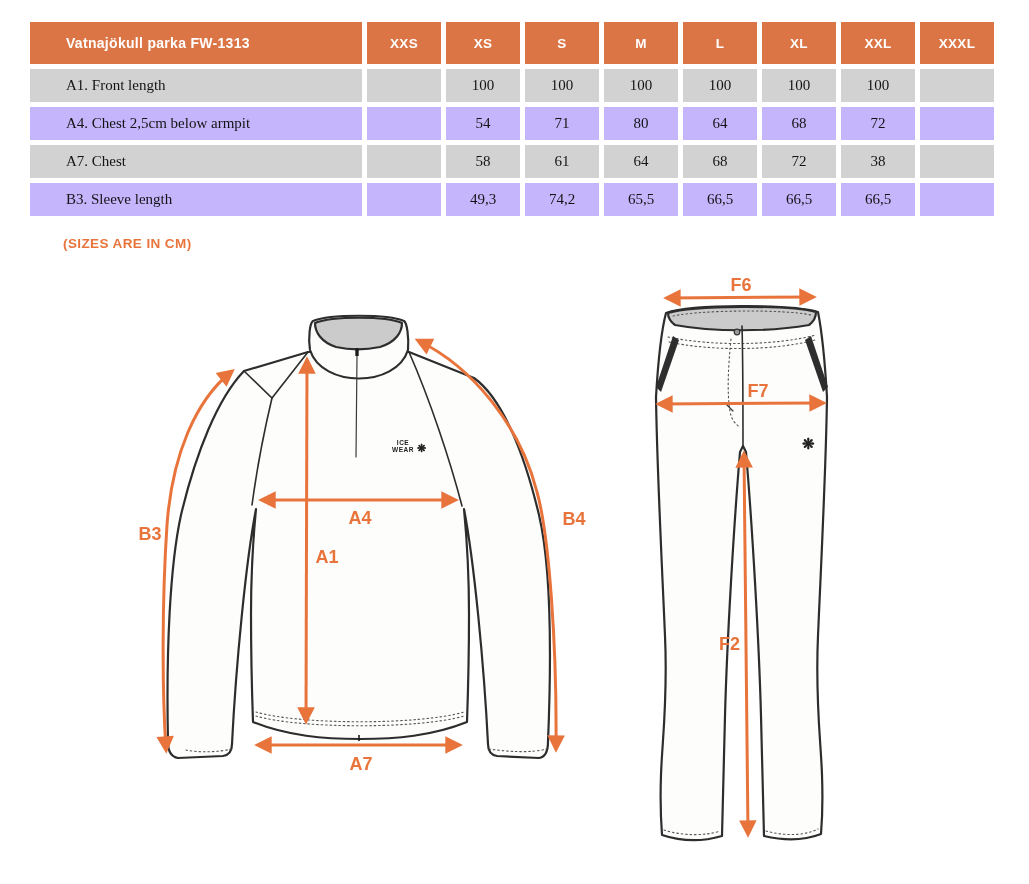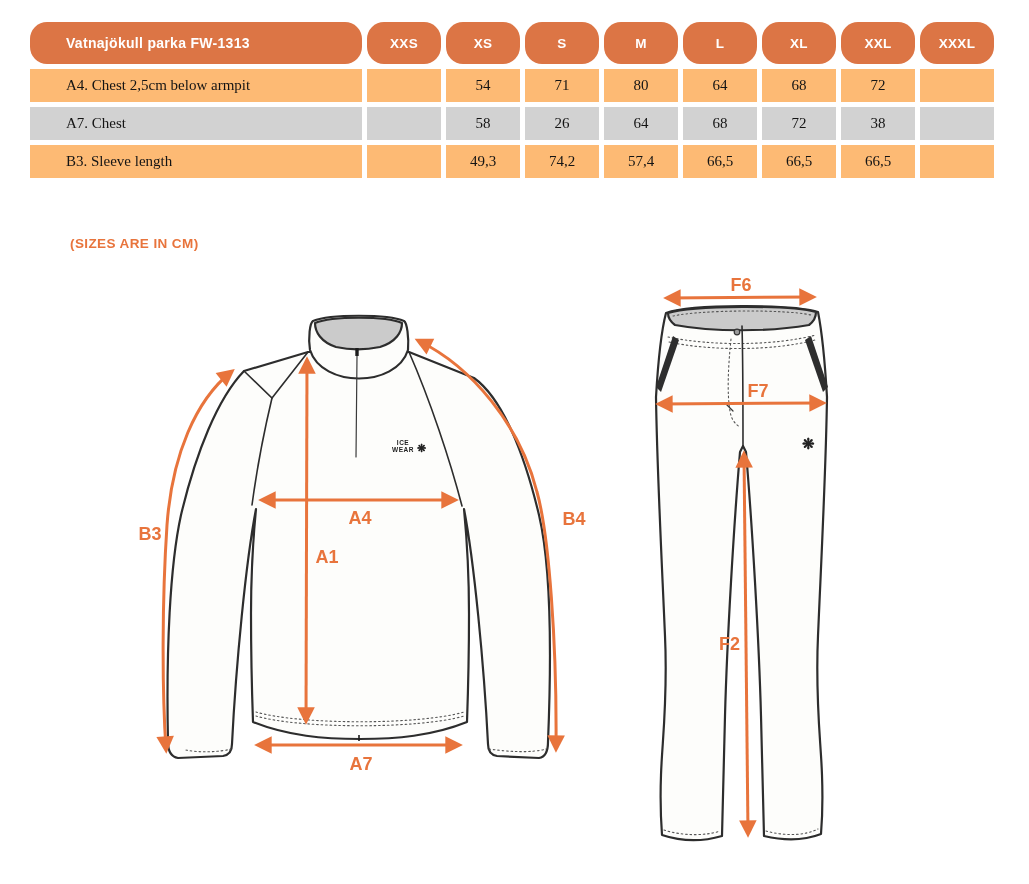--- a/index.html
+++ b/index.html
@@ -5,30 +5,30 @@
   html,body{margin:0;padding:0;background:#fff;}
   .canvas{position:relative;width:1029px;height:884px;background:#ffffff;overflow:hidden;
           font-family:"Liberation Sans",sans-serif;}
 
   
   table.size-table{position:absolute;left:25px;top:17px;border-collapse:separate;
                    border-spacing:5px;table-layout:fixed;}
   col.c-label{width:332px}
   col.c-size{width:74px}
   .size-table th{background:#dc7545;color:#ffffff;height:42px;padding:0;
-                 font:bold 13.5px "Liberation Sans",sans-serif;text-align:center;letter-spacing:.3px;border-radius:17px;}
+                 font:bold 13.5px "Liberation Sans",sans-serif;text-align:center;letter-spacing:.3px;}
   .size-table th.title-cell{text-align:left;padding-left:36px;font-size:14px;}
   .size-table td{height:33px;padding:0;font:15px "Liberation Serif",serif;color:#141414;
                  text-align:center;}
   .size-table td.label-cell{text-align:left;padding-left:36px;}
   .size-table tr.row-dark  td{background:#d2d2d2;}
-  .size-table tr.row-light td{background:#fdba74;}
+  .size-table tr.row-light td{background:#c4b5fd;}
 
   
-  .sizes-note{position:absolute;left:70px;top:236px;color:#e8743c;
+  .sizes-note{position:absolute;left:63px;top:236px;color:#e8743c;
               font:bold 13.5px "Liberation Sans",sans-serif;letter-spacing:.4px;}
 
   
   .jacket-svg{position:absolute;left:118px;top:308px;}
   .pants-svg{position:absolute;left:643px;top:272px;}
 
   .garment{fill:#fdfdfb;stroke:#2d2d2d;stroke-width:2.2;stroke-linejoin:round;stroke-linecap:round;}
   .seam{fill:none;stroke:#2d2d2d;stroke-width:1.6;stroke-linecap:round;}
   .thin{fill:none;stroke:#3a3a3a;stroke-width:1.2;stroke-linecap:round;}
   .stitch{fill:none;stroke:#555;stroke-width:1.1;stroke-dasharray:1.6 2.8;stroke-linecap:round;}
@@ -61,48 +61,59 @@
         <th>XS</th>
         <th>S</th>
         <th>M</th>
         <th>L</th>
         <th>XL</th>
         <th>XXL</th>
         <th>XXXL</th>
       </tr>
     </thead>
     <tbody>
+      <tr class="row-dark">
+        <td class="label-cell">A1. Front length</td>
+        <td></td>
+        <td>100</td>
+        <td>100</td>
+        <td>100</td>
+        <td>100</td>
+        <td>100</td>
+        <td>100</td>
+        <td></td>
+      </tr>
       <tr class="row-light">
         <td class="label-cell">A4. Chest 2,5cm below armpit</td>
         <td></td>
         <td>54</td>
         <td>71</td>
         <td>80</td>
         <td>64</td>
         <td>68</td>
         <td>72</td>
         <td></td>
       </tr>
       <tr class="row-dark">
         <td class="label-cell">A7. Chest</td>
         <td></td>
         <td>58</td>
-        <td>26</td>
+        <td>61</td>
         <td>64</td>
         <td>68</td>
         <td>72</td>
         <td>38</td>
         <td></td>
       </tr>
       <tr class="row-light">
         <td class="label-cell">B3. Sleeve length</td>
         <td></td>
         <td>49,3</td>
         <td>74,2</td>
-        <td>57,4</td>
+        <td>65,5</td>
         <td>66,5</td>
         <td>66,5</td>
         <td>66,5</td>
         <td></td>
       </tr>
     </tbody>
   </table>
 
   <div class="sizes-note">(SIZES ARE IN CM)</div>
 

